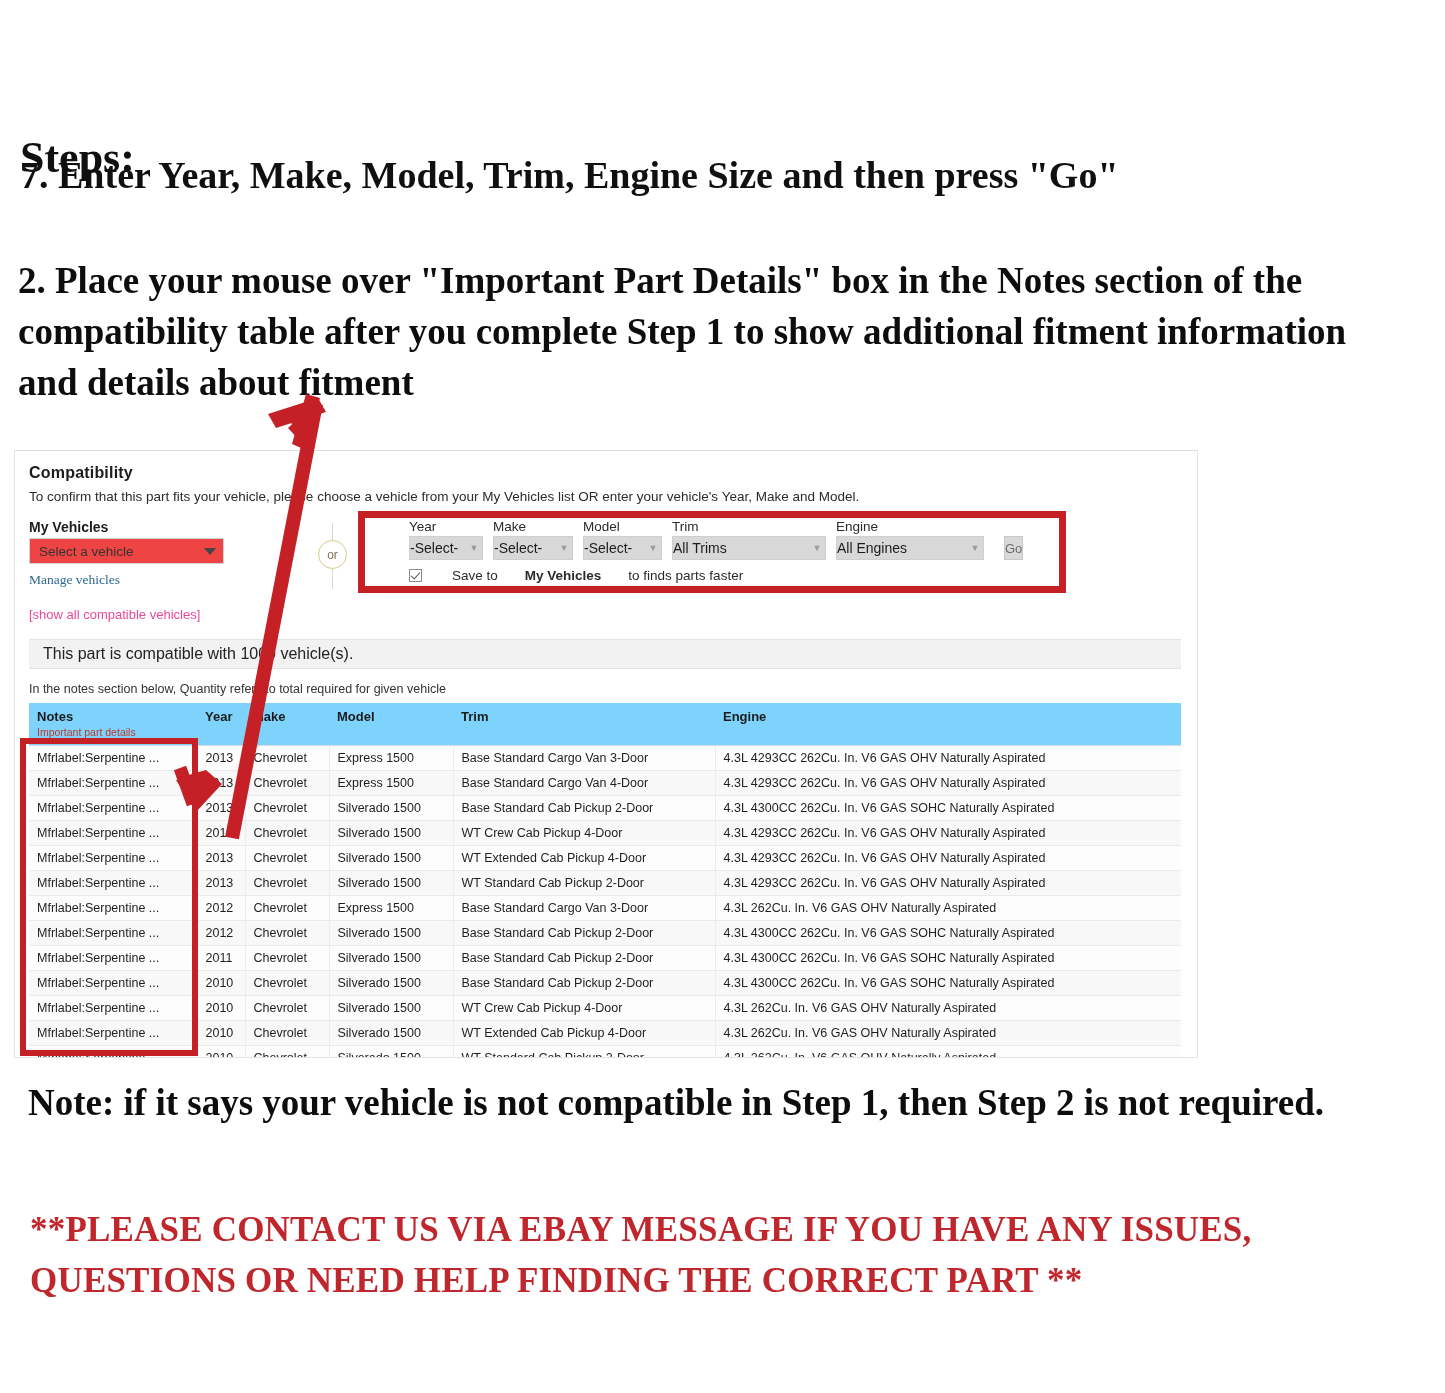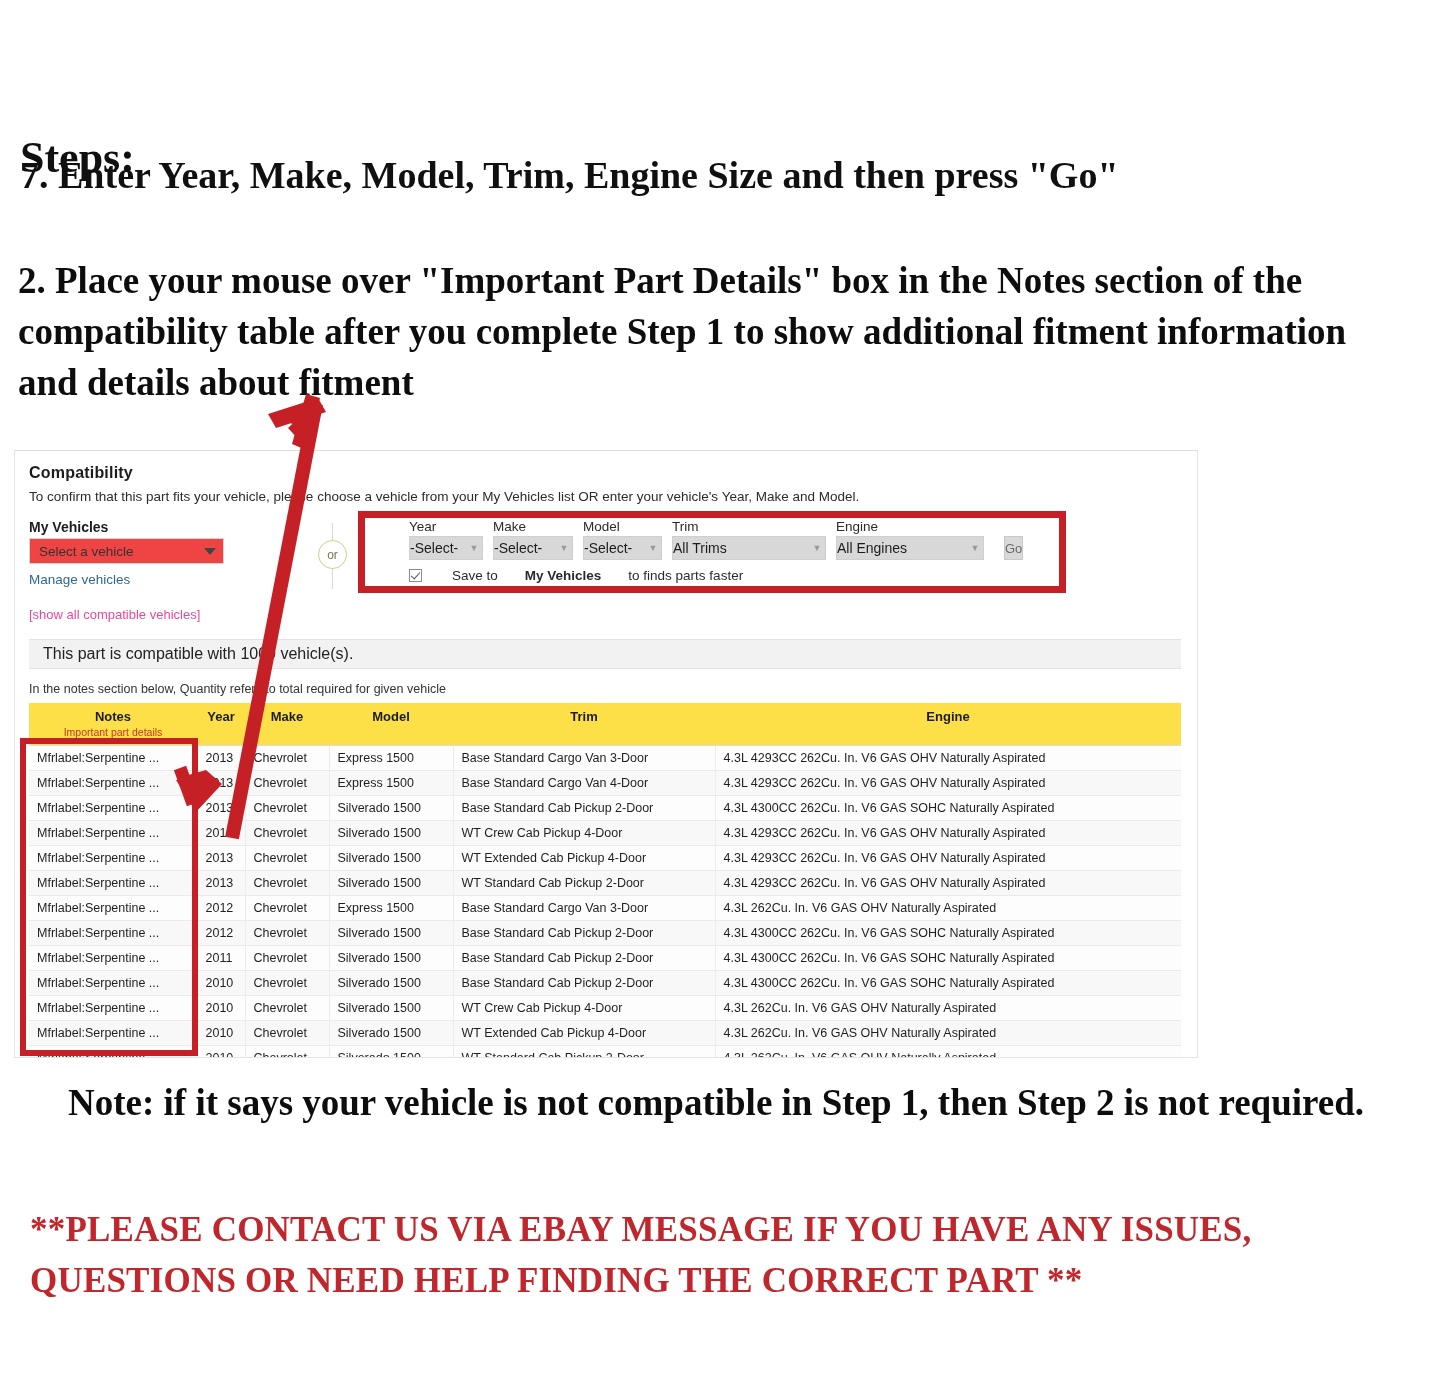--- a/index.html
+++ b/index.html
@@ -126,20 +126,21 @@
     border-left: 6px solid transparent;
     border-right: 6px solid transparent;
     border-top: 7px solid #444;
   }
   .manage-link {
     position: absolute;
     left: 14px; top: 121px;
     font-size: 13.5px;
     color: #2e6a8e;
     cursor: pointer;
+    font-family: Liberation Serif, serif;
   }
   .showall-link {
     position: absolute;
     left: 14px; top: 156px;
     font-size: 13px;
     color: #ec4899;
     cursor: pointer;
   }
 
   
@@ -269,22 +270,22 @@
   
   .tbl {
     position: absolute;
     left: 14px; top: 252px;
     width: 1152px;
     border-collapse: collapse;
     font-size: 12.5px;
     color: #1f1f1f;
   }
   .tbl th {
-    background: #fde047;
-    text-align: center;
+    background: #7dd3fc;
+    text-align: left;
     font-weight: bold;
     font-size: 13px;
     padding: 6px 8px 7px 8px;
     border-bottom: 1px solid #dcdcdc;
     vertical-align: top;
     color: #1c1c1c;
   }
   .tbl th .sub {
     display: block;
     font-weight: normal;
@@ -329,21 +330,20 @@
   
   .note-block {
     position: absolute;
     left: 28px; top: 1077px;
     width: 1330px;
     font-family: "Liberation Serif", serif;
     font-weight: bold;
     font-size: 37px;
     line-height: 1.4;
     color: #0d0d0d;
-    margin-left: 40px;
   }
   .contact-block {
     position: absolute;
     left: 30px; top: 1205px;
     width: 1330px;
     font-family: "Liberation Serif", serif;
     font-weight: bold;
     font-size: 35px;
     line-height: 1.45;
     color: #c0272d;

